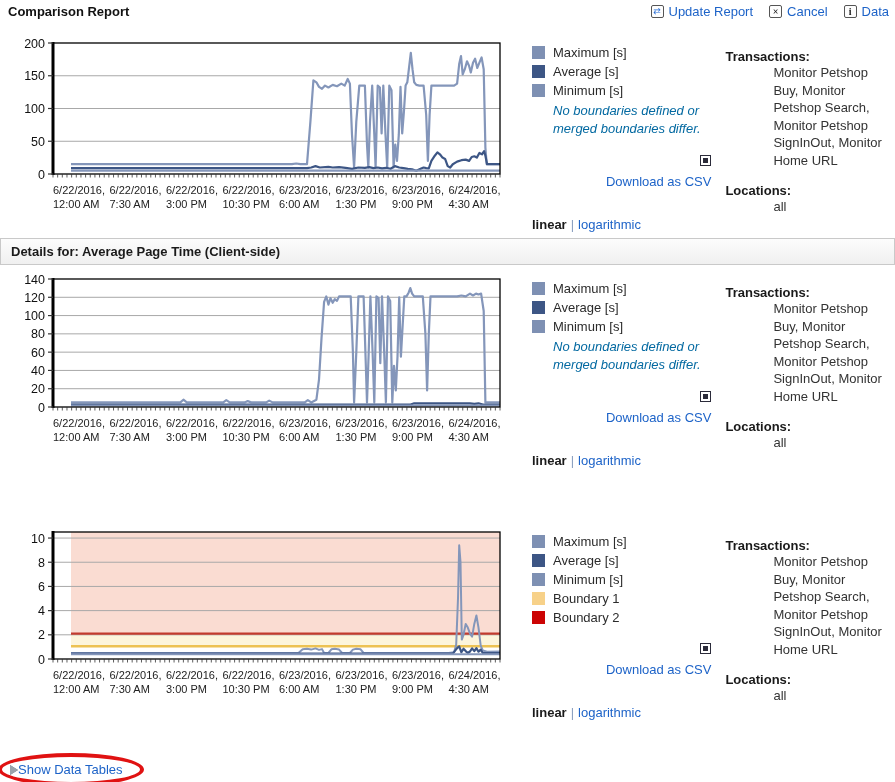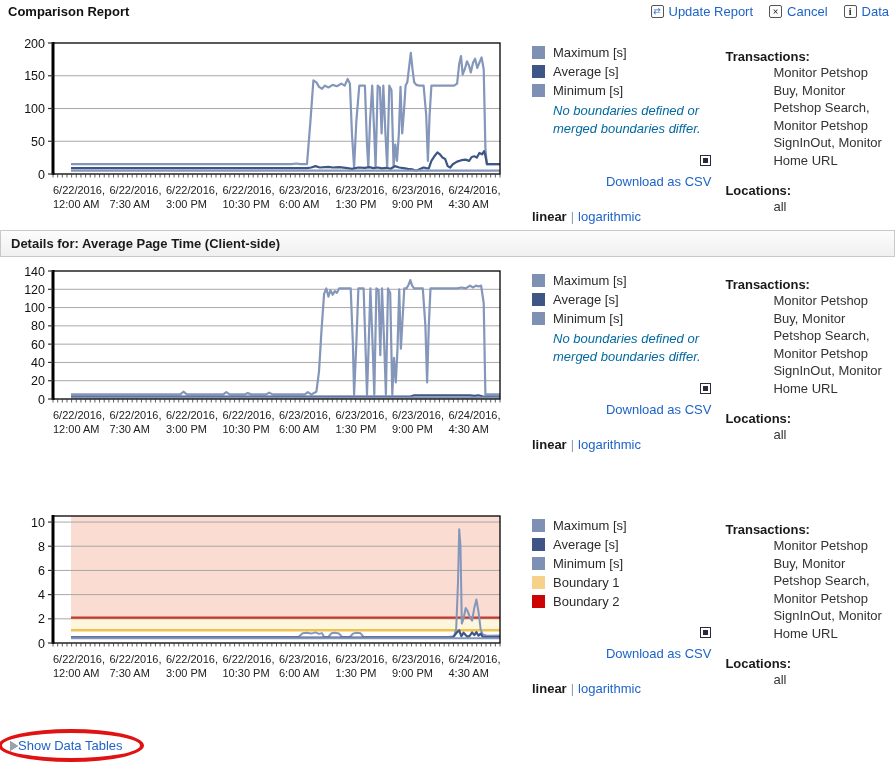--- a/index.html
+++ b/index.html
@@ -40,21 +40,21 @@
   .xl { flex:1; font-size:11px; line-height:1.3; color:#222; white-space:nowrap; }
   
   .legend-col { width:182px; margin-left:26px; padding-top:16px; }
   .legend-item { display:flex; align-items:center; gap:8px; margin-bottom:4px; }
   .swatch { width:13px; height:13px; flex:0 0 13px; }
   .legend-label { font-size:13px; color:#2b2b2b; }
   .note { margin:2px 0 0 21px; color:#0369a1; line-height:1.35;font-style:italic; }
   .dl-row { display:flex; align-items:flex-end; gap:8px; color:#1d63c8; margin-top:18px; cursor:pointer;flex-direction:column; }
   .csv-icon { width:11px; height:11px; border:1px solid #2b2b3a; display:inline-flex; align-items:center; justify-content:center; }
   .csv-icon i { display:block; width:5px; height:5px; background:#2b2b3a; }
-  .scale-row { margin-top:20px; }
+  .scale-row { margin-top:28px; }
   .scale-linear { font-weight:bold; color:#1a1a1a; }
   .scale-sep { color:#8aa0c0; margin:0 4px; }
   .scale-log { color:#1d63c8; cursor:pointer; }
   
   .info-col { width:172px; margin-left:14px; padding-top:20px; color:#333; }
   .info-label { font-weight:bold; color:#1a1a1a; }
   .info-text { line-height:1.35;margin-left:48px; }
   .info-label.second { margin-top:14px; }
   
   .footer { position:relative; margin:42px 0 0 10px; display:inline-block; }

